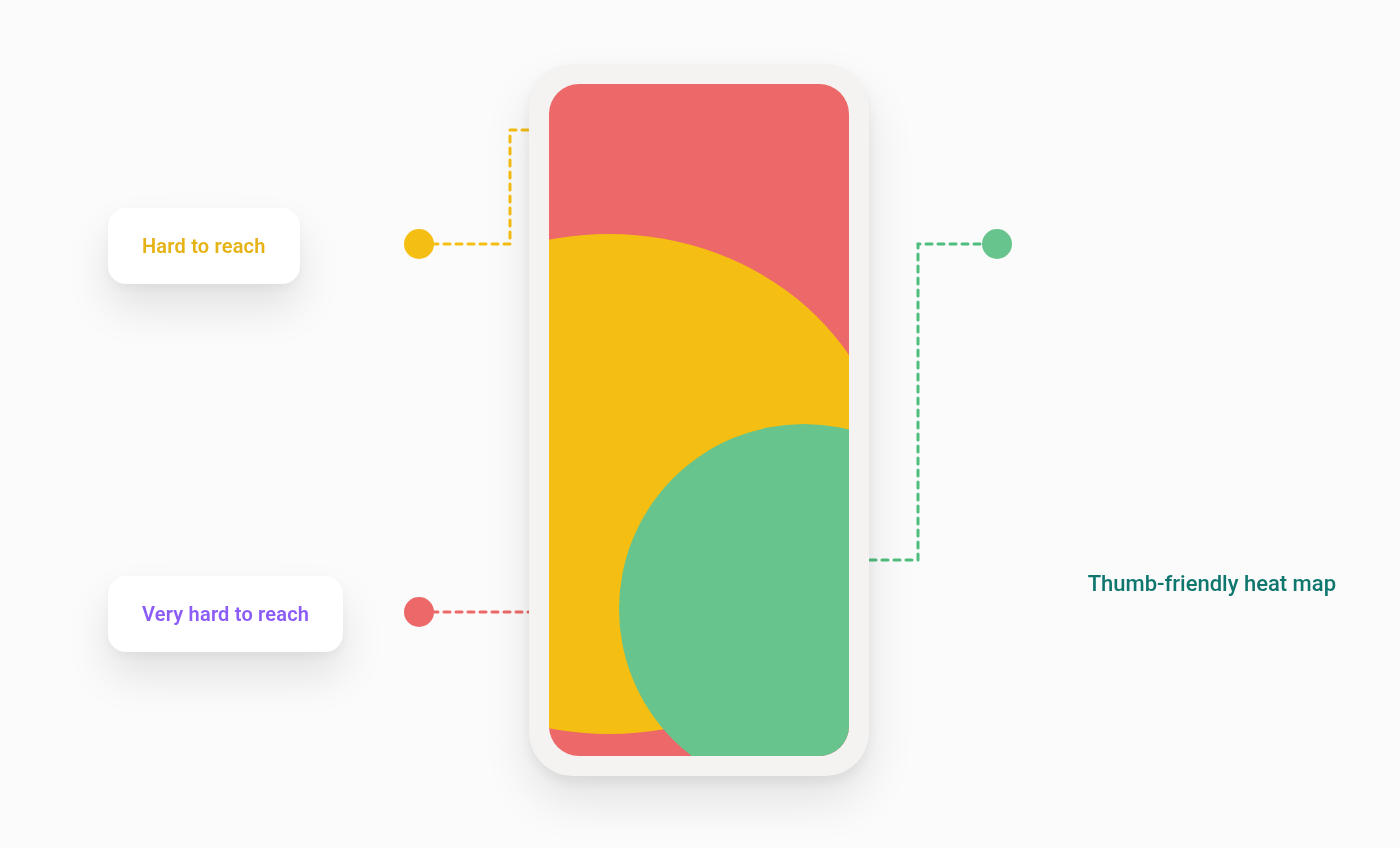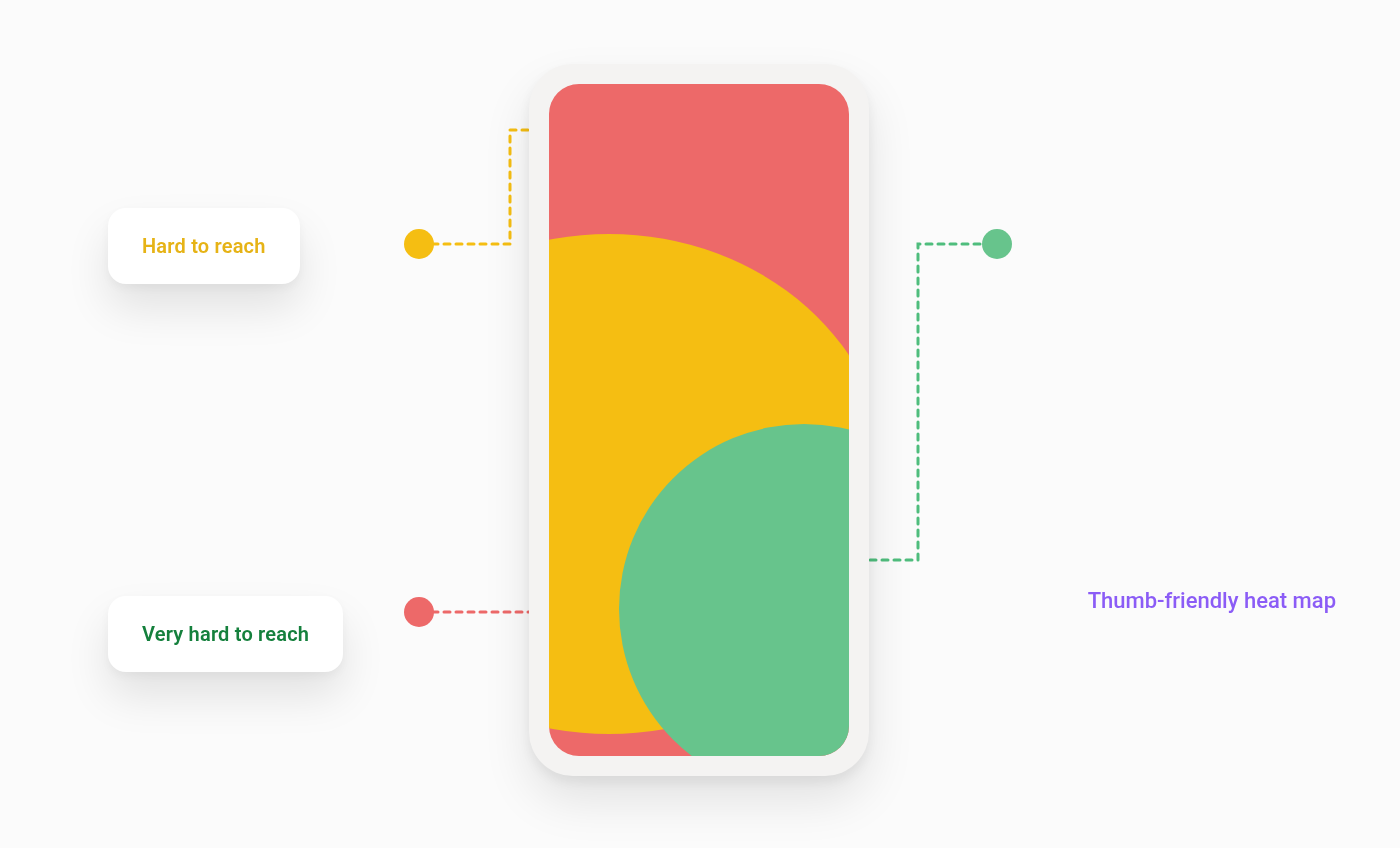--- a/index.html
+++ b/index.html
@@ -10,21 +10,21 @@
   .phone-screen{position:absolute;left:20px;top:20px;right:20px;bottom:20px;border-radius:30px;overflow:hidden}
   .zone-red{position:absolute;inset:0}
   .zone-yellow{position:absolute;border-radius:50%}
   .zone-green{position:absolute;border-radius:50%}
 
   
   .label{position:absolute;background:#fff;border-radius:18px;padding:26px 34px;box-shadow:0 24px 44px rgba(0,0,0,.10),0 4px 10px rgba(0,0,0,.04);white-space:nowrap;font-size:20px;font-weight:600;letter-spacing:.2px}
   .dot{position:absolute;width:30px;height:30px;border-radius:50%}
 
   
-  .caption{position:absolute;right:64px;bottom:23px;color:#8b5cf6;font-size:22px;font-weight:500}
+  .caption{position:absolute;right:64px;bottom:40px;color:#0f766e;font-size:22px;font-weight:500}
 
   
   svg.conn{position:absolute;left:0;top:0;width:1400px;height:848px;pointer-events:none}
 </style>
 </head>
 <body>
 
 <div class="stage">
 
   <svg class="conn">
@@ -42,21 +42,21 @@
       <div class="zone-yellow" style="background:#f5be12;left:-220px;top:150px;width:560px;height:500px"></div>
       <div class="zone-green" style="background:#67c48c;left:70px;top:340px;width:370px;height:370px"></div>
     </div>
   </div>
 
   <div class="label" style="left:108px;top:208px;color:#e6b316">
     <span>Hard to reach</span>
   </div>
   <div class="dot" style="left:404px;top:229px;background:#f5be12"></div>
 
-  <div class="label" style="left:108px;top:596px;color:#15803d">
+  <div class="label" style="left:108px;top:576px;color:#8b5cf6">
     <span>Very hard to reach</span>
   </div>
   <div class="dot" style="left:404px;top:597px;background:#ed6969"></div>
 
   <div class="dot" style="left:982px;top:229px;background:#67c48c"></div>
 
   <div class="caption">Thumb-friendly heat map</div>
 
 </div>
 

